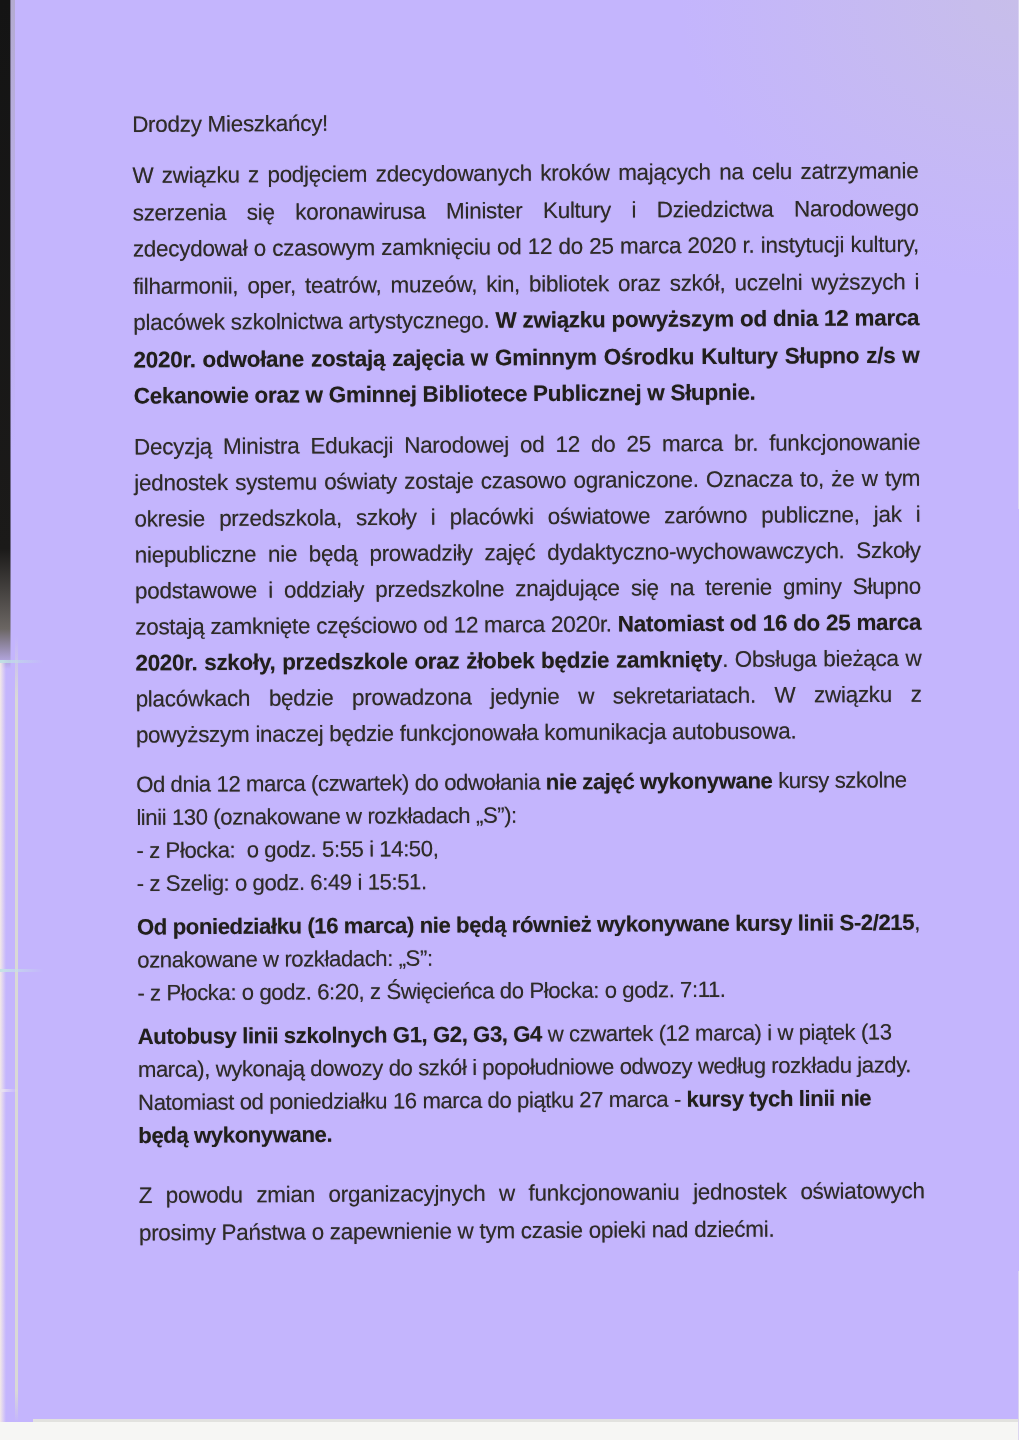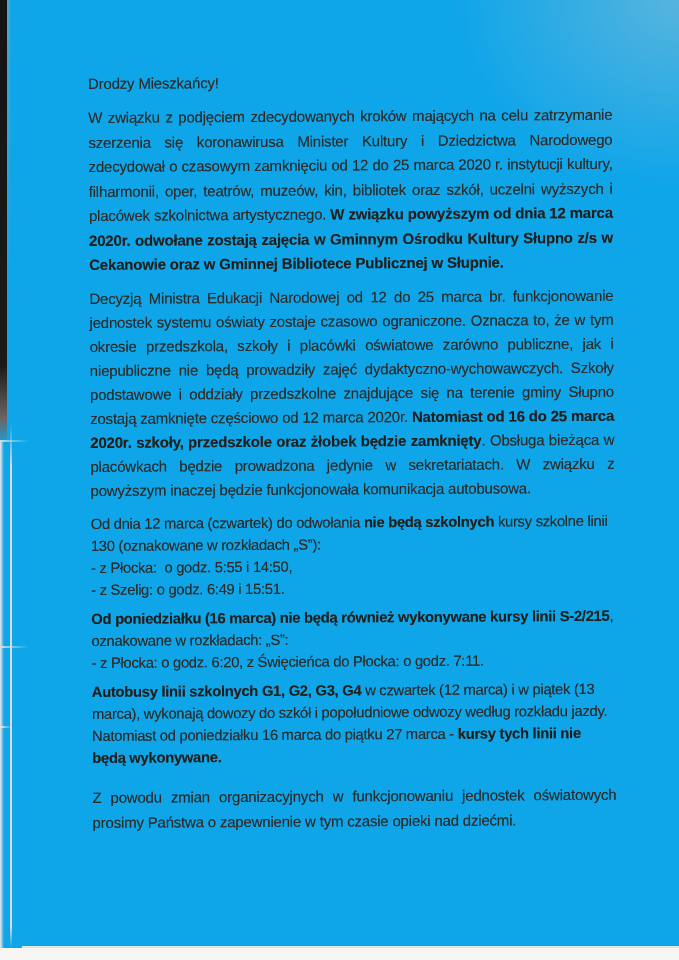--- a/index.html
+++ b/index.html
@@ -1,19 +1,19 @@
 <!DOCTYPE html>
 <html><head>
 <meta charset="utf-8">
 <style>
   html,body{margin:0;padding:0;background:#e9e9e7;}
   .page{
     position:relative;
     width:679px;height:960px;
-    background:#0ea5e9;
+    background:#c4b5fd;
     overflow:hidden;
     font-family:"Liberation Sans",sans-serif;
     color:#2e2b28;
   }
   
   .strip-black{
     position:absolute;left:0;top:0;width:7px;height:446px;
     background:linear-gradient(180deg,#141414 0%,#1b1a19 82%,#6b6663 94%,rgba(120,110,108,0) 100%);
   }
   .strip-black-fringe{
@@ -79,21 +79,21 @@
   <div class="bottom-line"></div>
   <div class="bottom-wash"></div>
   <div class="corner-shade"></div>
   <div class="speck"></div>
 
   <div class="content">
     <div class="greeting">Drodzy Mieszkańcy!</div>
     <div id="paragraphs">
         <div class="para"><span>W związku z podjęciem zdecydowanych kroków mających na celu zatrzymanie szerzenia się koronawirusa Minister Kultury i Dziedzictwa Narodowego zdecydował o czasowym zamknięciu od 12 do 25 marca 2020 r. instytucji kultury, filharmonii, oper, teatrów, muzeów, kin, bibliotek oraz szkół, uczelni wyższych i placówek szkolnictwa artystycznego. </span><span class="b">W związku powyższym od dnia 12 marca 2020r. odwołane zostają zajęcia w Gminnym Ośrodku Kultury Słupno z/s w Cekanowie oraz w Gminnej Bibliotece Publicznej w Słupnie.</span></div>
         <div class="para p2"><span>Decyzją Ministra Edukacji Narodowej od 12 do 25 marca br. funkcjonowanie jednostek systemu oświaty zostaje czasowo ograniczone. Oznacza to, że w tym okresie przedszkola, szkoły i placówki oświatowe zarówno publiczne, jak i niepubliczne nie będą prowadziły zajęć dydaktyczno-wychowawczych. Szkoły podstawowe i oddziały przedszkolne znajdujące się na terenie gminy Słupno zostają zamknięte częściowo od 12 marca 2020r. </span><span class="b">Natomiast od 16 do 25 marca 2020r. szkoły, przedszkole oraz żłobek będzie zamknięty</span><span>. Obsługa bieżąca w placówkach będzie prowadzona jedynie w sekretariatach. W związku z powyższym inaczej będzie funkcjonowała komunikacja autobusowa.</span></div>
-        <div class="para list"><span>Od dnia 12 marca (czwartek) do odwołania </span><span class="b">nie będą szkolnych</span><span> kursy szkolne linii 130 (oznakowane w rozkładach „S”):
+        <div class="para list"><span>Od dnia 12 marca (czwartek) do odwołania </span><span class="b">nie zajęć wykonywane</span><span> kursy szkolne linii 130 (oznakowane w rozkładach „S”):
 - z Płocka:  o godz. 5:55 i 14:50,
 - z Szelig: o godz. 6:49 i 15:51.</span></div>
         <div class="para list"><span class="b">Od poniedziałku (16 marca) nie będą również wykonywane kursy linii S-2/215</span><span>, oznakowane w rozkładach: „S”:
 - z Płocka: o godz. 6:20, z Święcieńca do Płocka: o godz. 7:11.</span></div>
         <div class="para list"><span class="b">Autobusy linii szkolnych G1, G2, G3, G4</span><span> w czwartek (12 marca) i w piątek (13 marca), wykonają dowozy do szkół i popołudniowe odwozy według rozkładu jazdy.
 Natomiast od poniedziałku 16 marca do piątku 27 marca - </span><span class="b">kursy tych linii nie będą wykonywane.</span></div>
         <div class="para closing"><span>Z powodu zmian organizacyjnych w funkcjonowaniu jednostek oświatowych prosimy Państwa o zapewnienie w tym czasie opieki nad dziećmi.</span></div>
       </div>
   </div>
 

